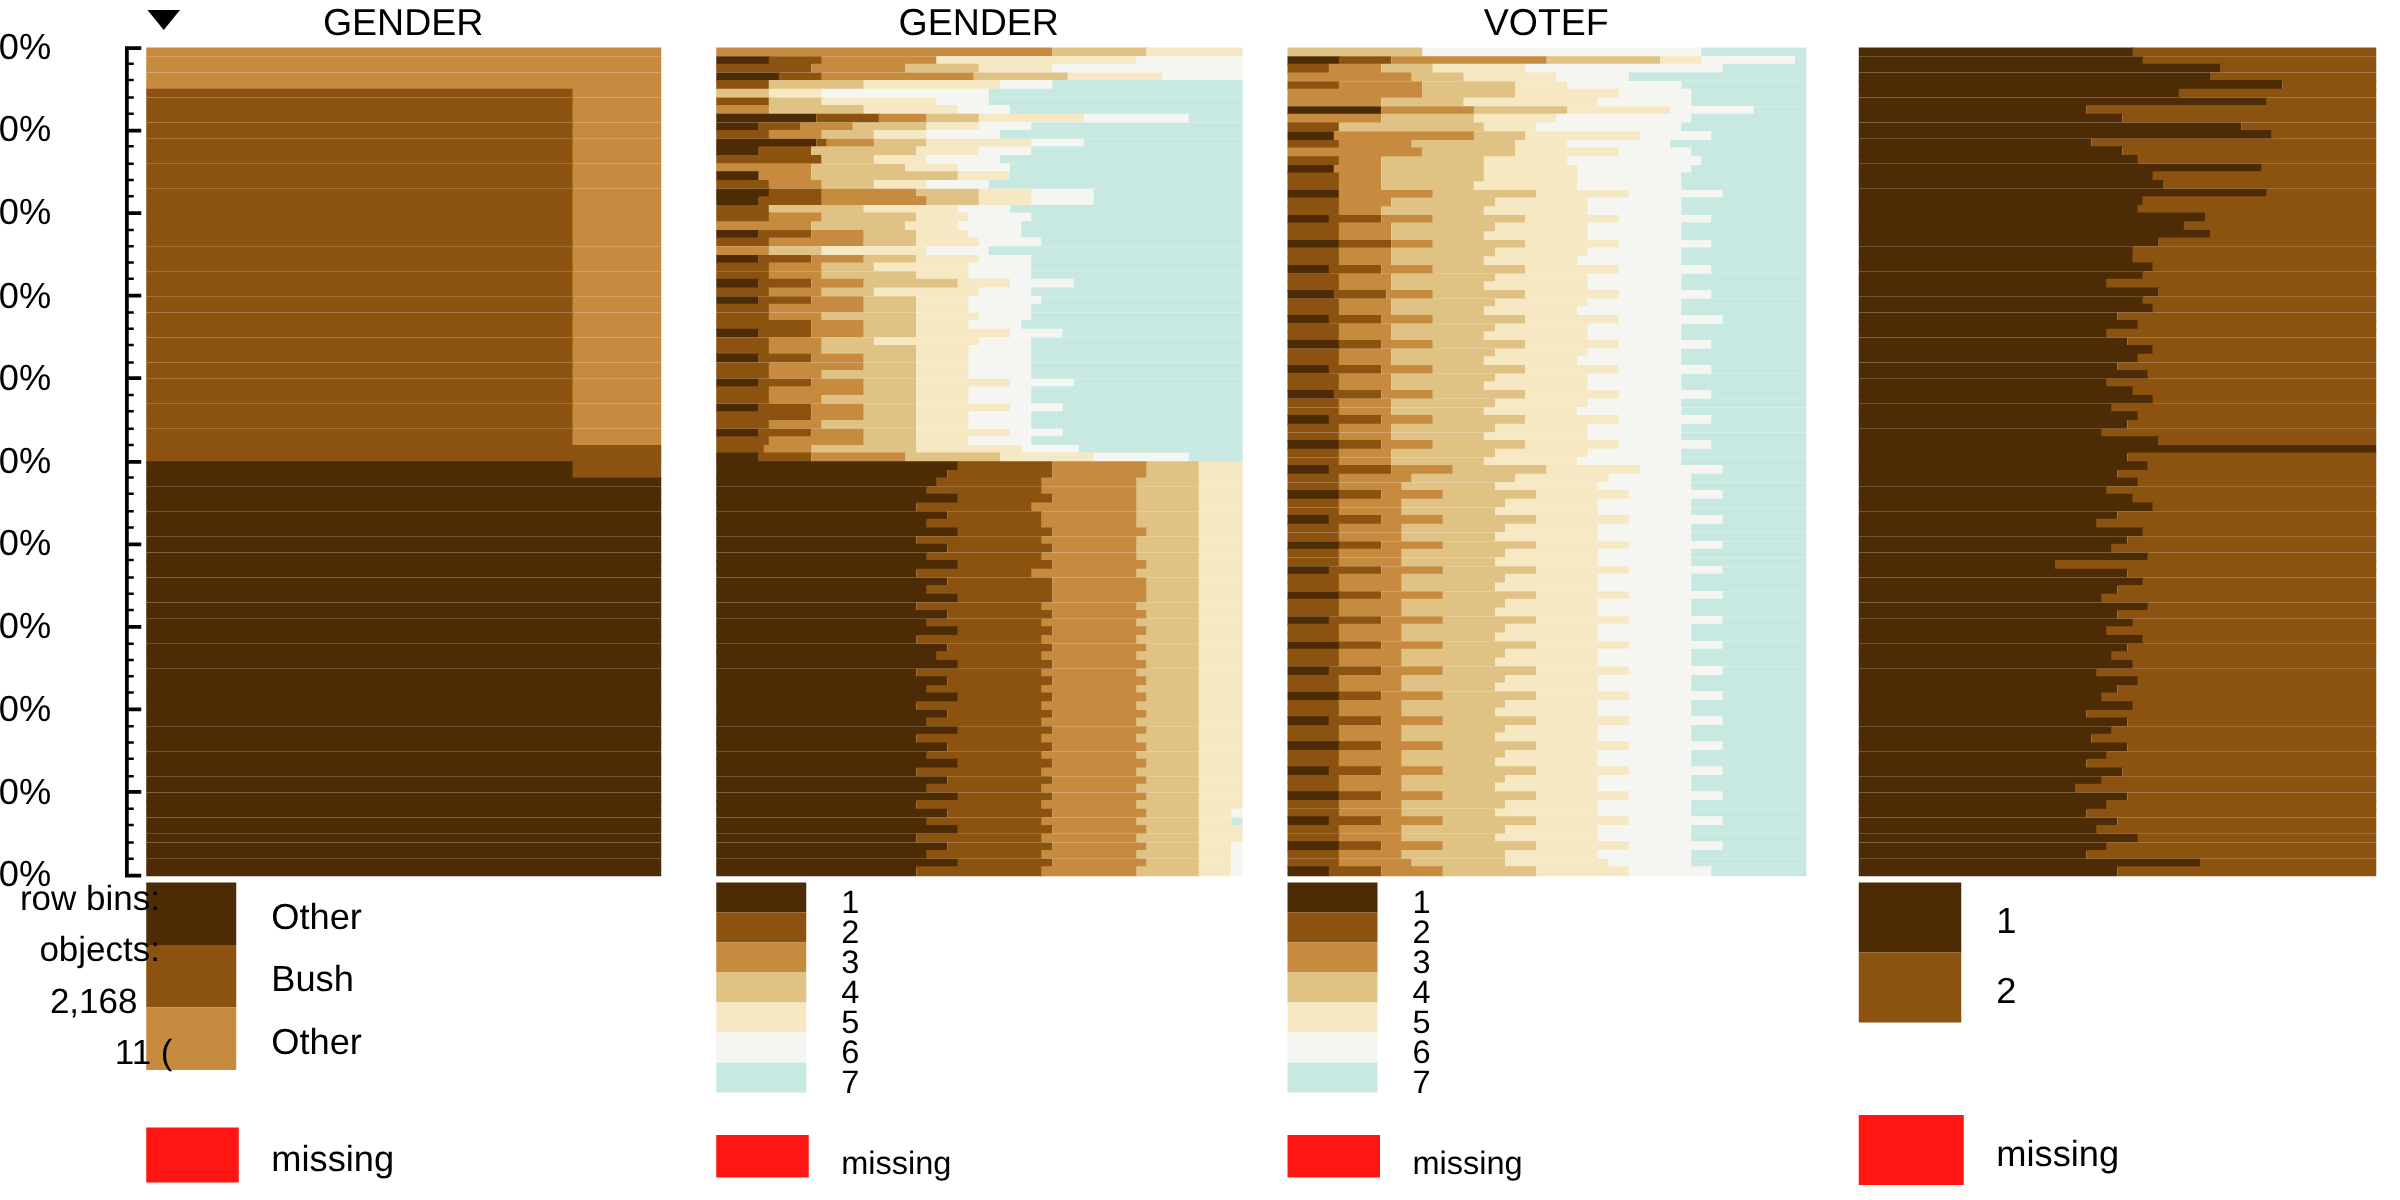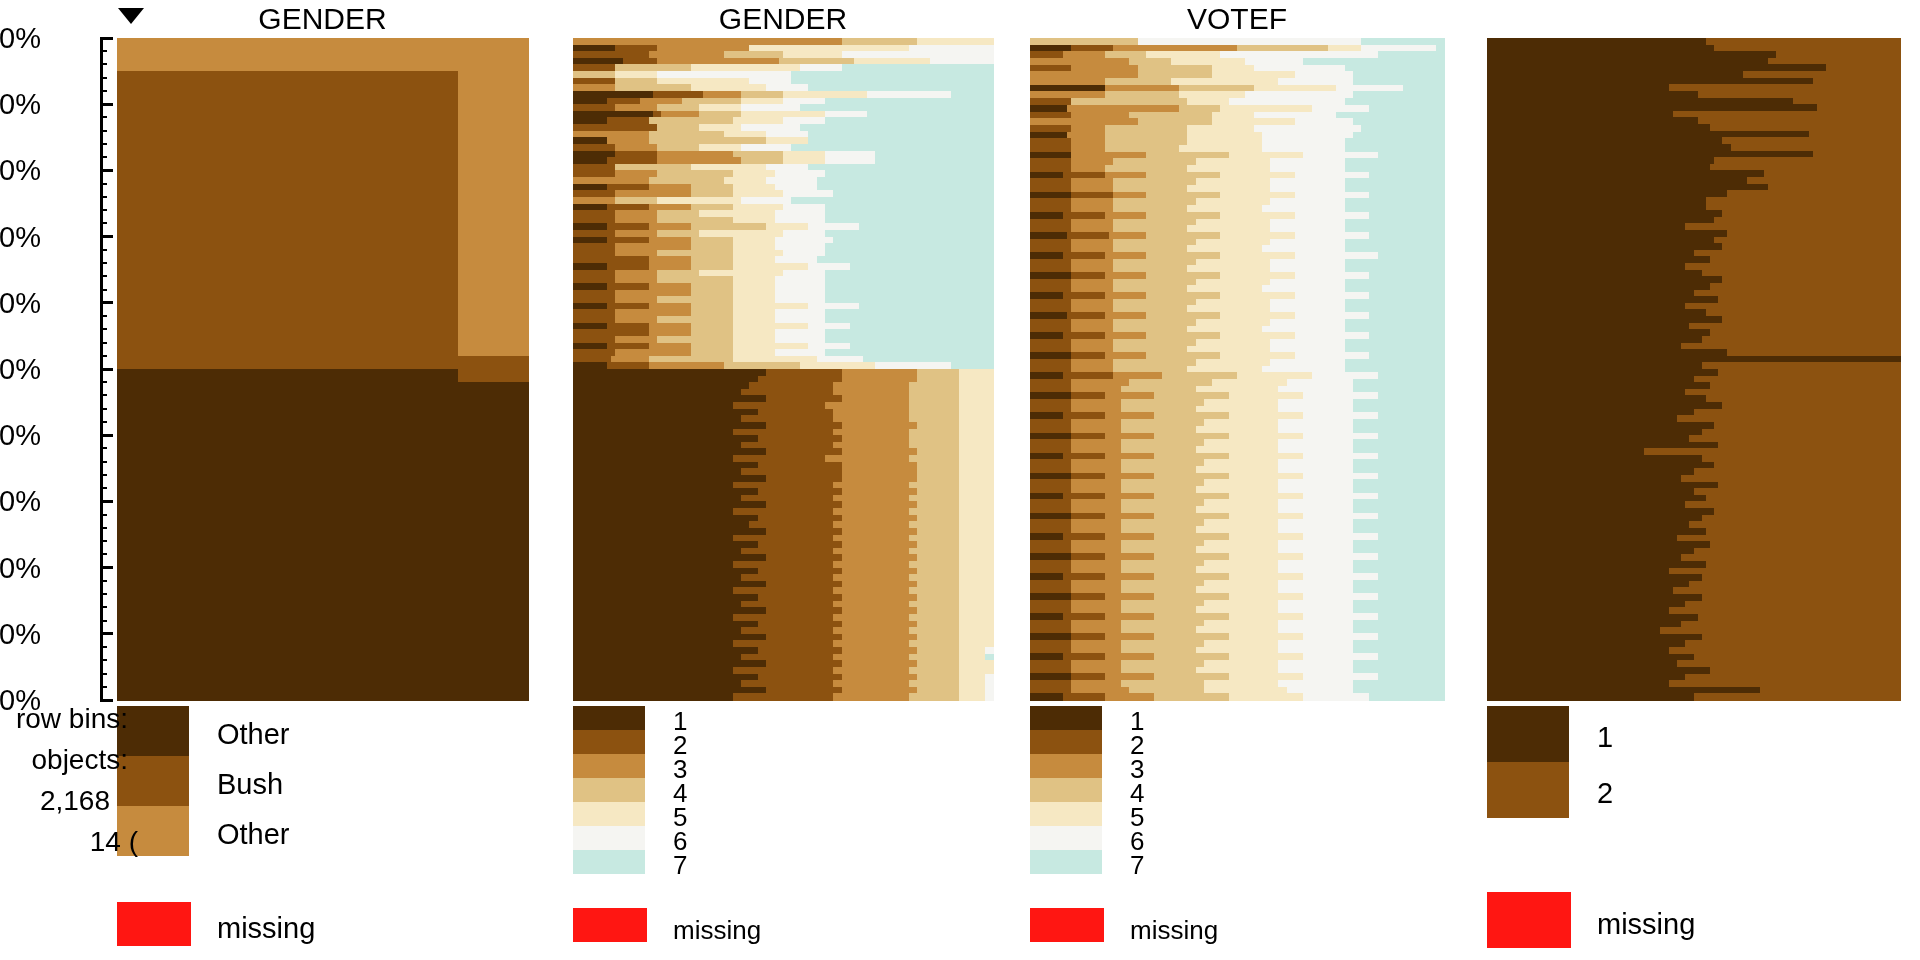--- a/index.html
+++ b/index.html
@@ -2517,21 +2517,21 @@
         <div class="sw" style="width: 82px; height: 56px; background: rgb(140, 82, 16);"></div>
       </div>
       <div class="lbl" style="left: 110px; font-size: 29px; top: 16.98px;">1</div>
       <div class="lbl" style="left: 110px; font-size: 29px; top: 72.98px;">2</div>
     </div>
 
   <div id="status">
     <div style="top:0px;">row bins:</div>
     <div style="top:41px;">objects:</div>
     <div style="top:82px;right:18px;">2,168</div>
-    <div style="top:123px;right:-10px;">14 (</div>
+    <div style="top:123px;right:-10px;">11 (</div>
   </div>
 
 <div class="missing-row" style="left: 117px; top: 902px; position: absolute; width: 420px; height: 44px;">
       <div class="missing-sw" style="left: 0px; top: 0px; width: 74px; height: 44px; background: rgb(255, 22, 18);"></div>
       <div class="missing-lbl" style="left: 100px; top: 10.4px; font-size: 29px;">missing</div>
     </div>
     <div class="missing-row" style="left: 573px; top: 908px; position: absolute; width: 420px; height: 34px;">
       <div class="missing-sw" style="left: 0px; top: 0px; width: 74px; height: 34px; background: rgb(255, 22, 18);"></div>
       <div class="missing-lbl" style="left: 100px; top: 6.6px; font-size: 26px;">missing</div>
     </div>

